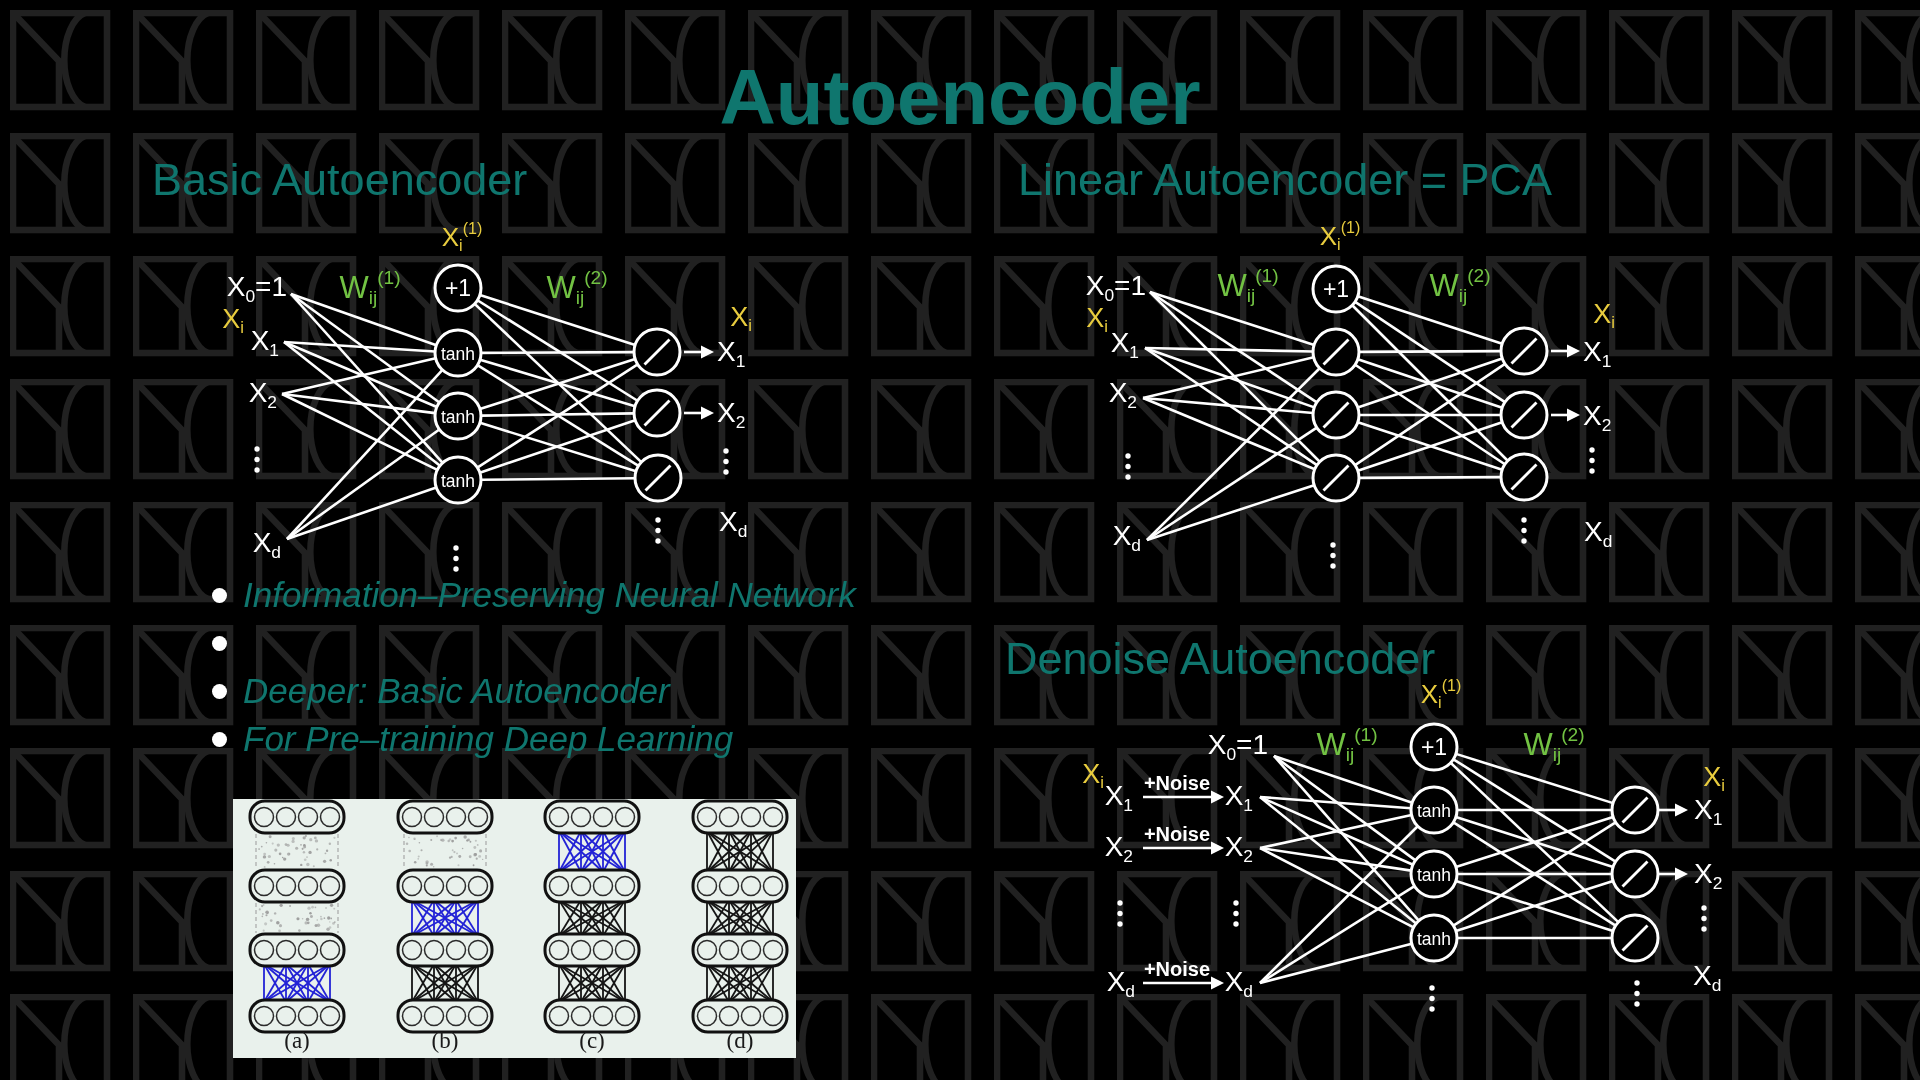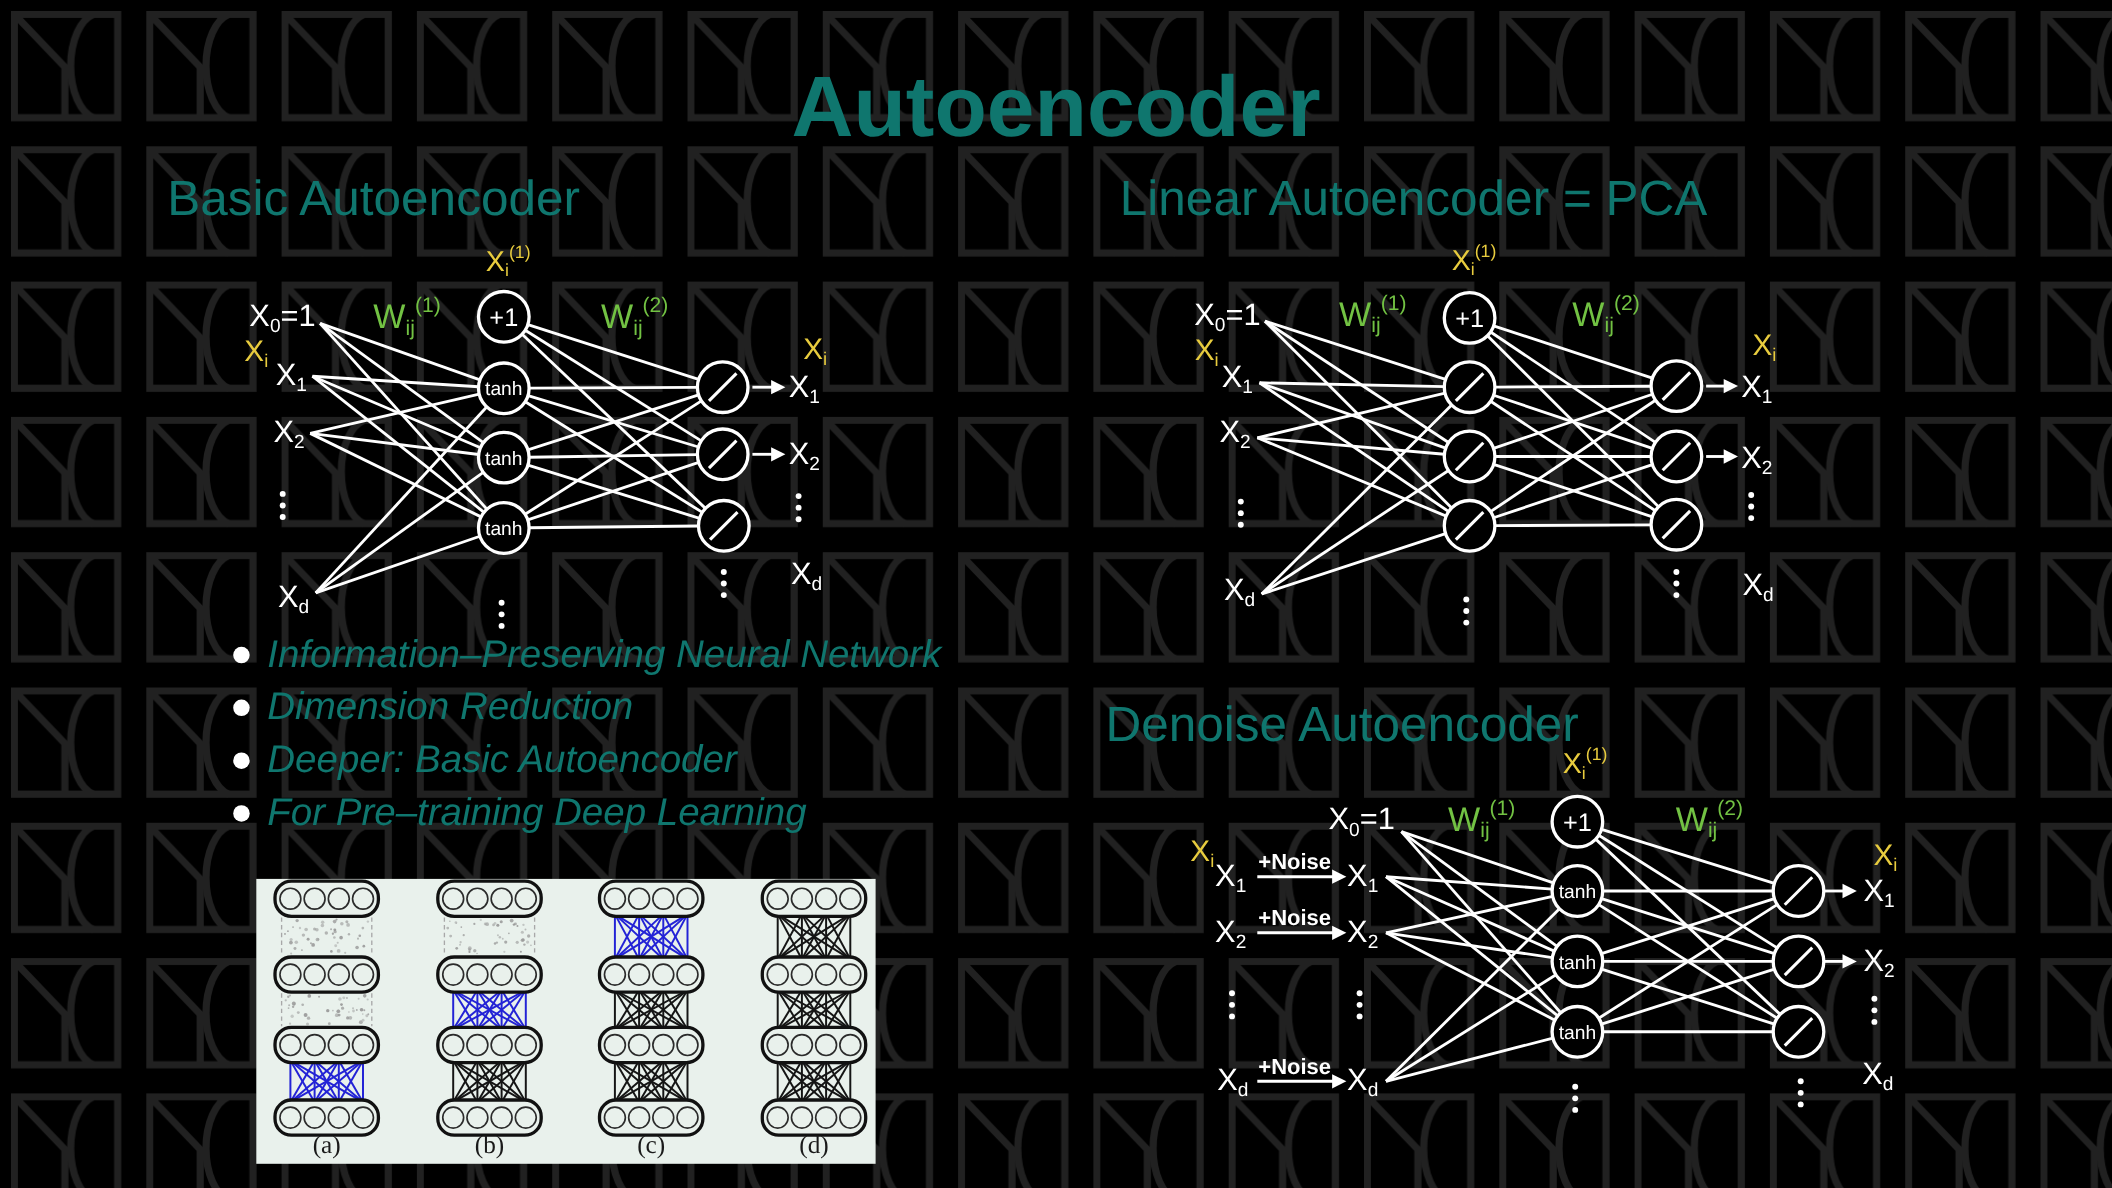--- a/index.html
+++ b/index.html
@@ -43,21 +43,20 @@
   <div class="section-heading" id="h-linear">Linear Autoencoder = PCA</div>
   <div class="section-heading" id="h-denoise">Denoise Autoencoder</div>
 
   <ul class="bullets">
     <li>
         <span class="bullet-dot"></span>
         <span>Information–Preserving Neural Network</span>
       </li>
     <li>
         <span class="bullet-dot"></span>
-        <span>Dimension Reduction</span>
       </li>
     <li>
         <span class="bullet-dot"></span>
         <span>Deeper: Basic Autoencoder</span>
       </li>
     <li>
         <span class="bullet-dot"></span>
         <span>For Pre–training Deep Learning</span>
       </li>
   </ul>

